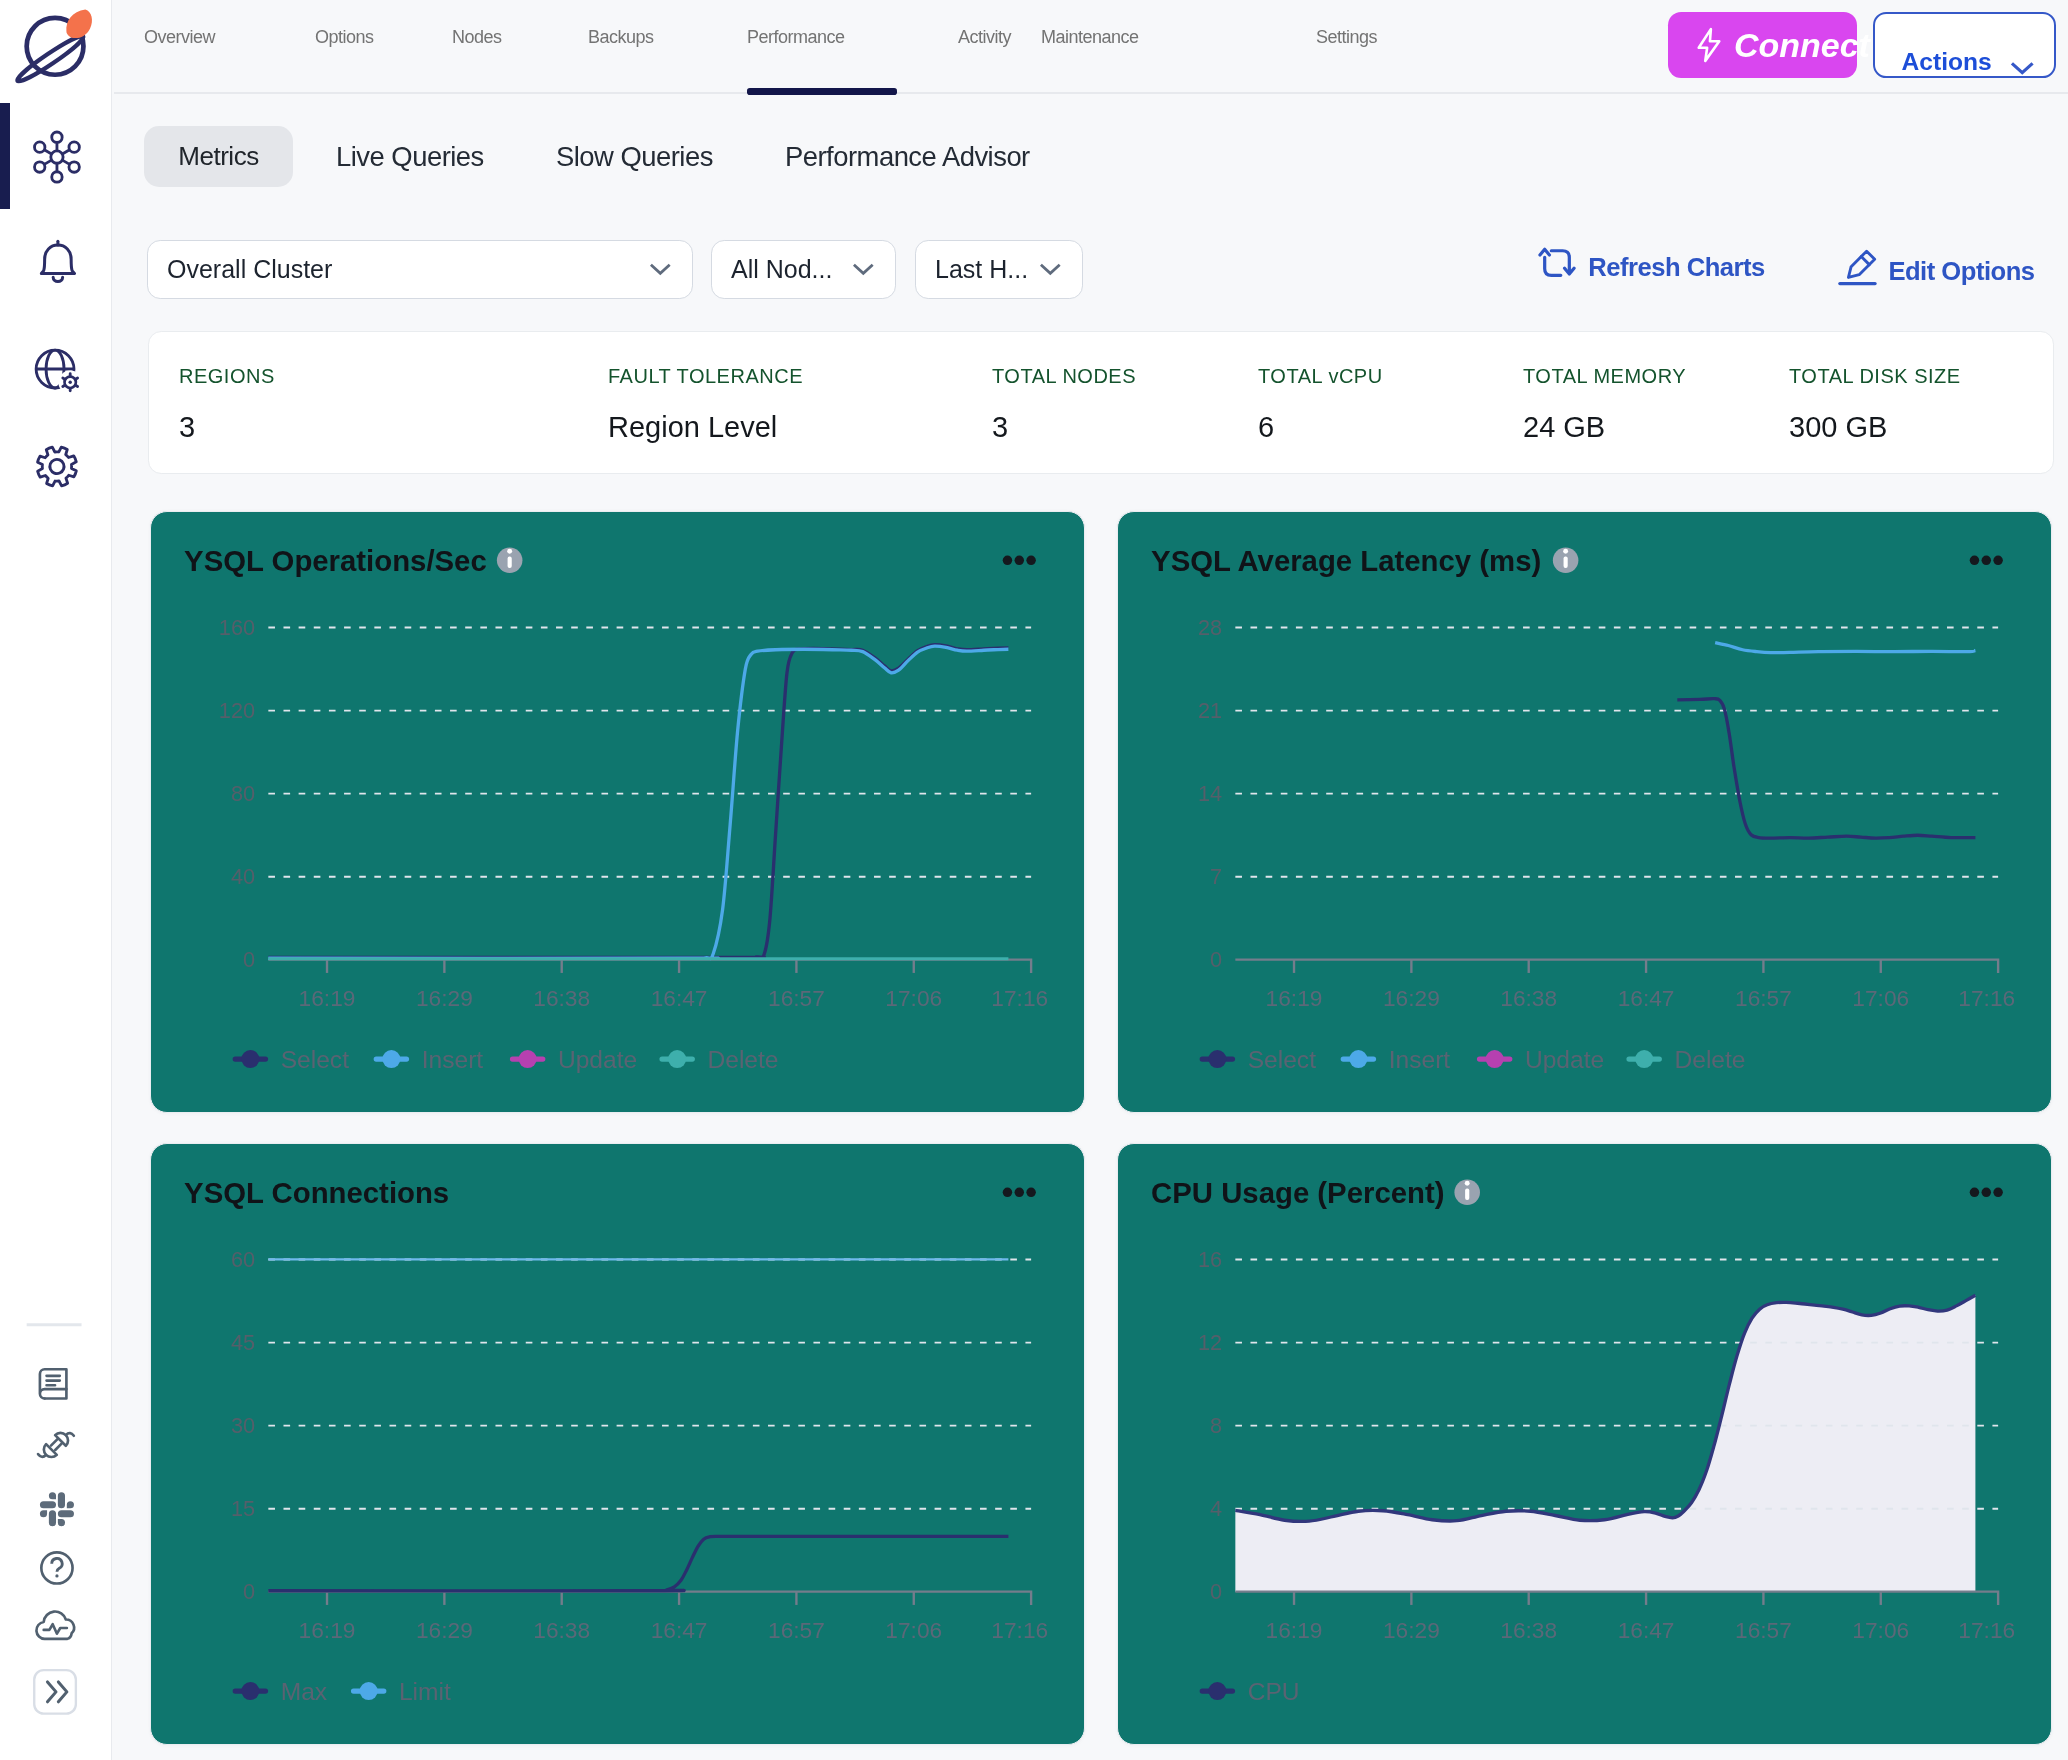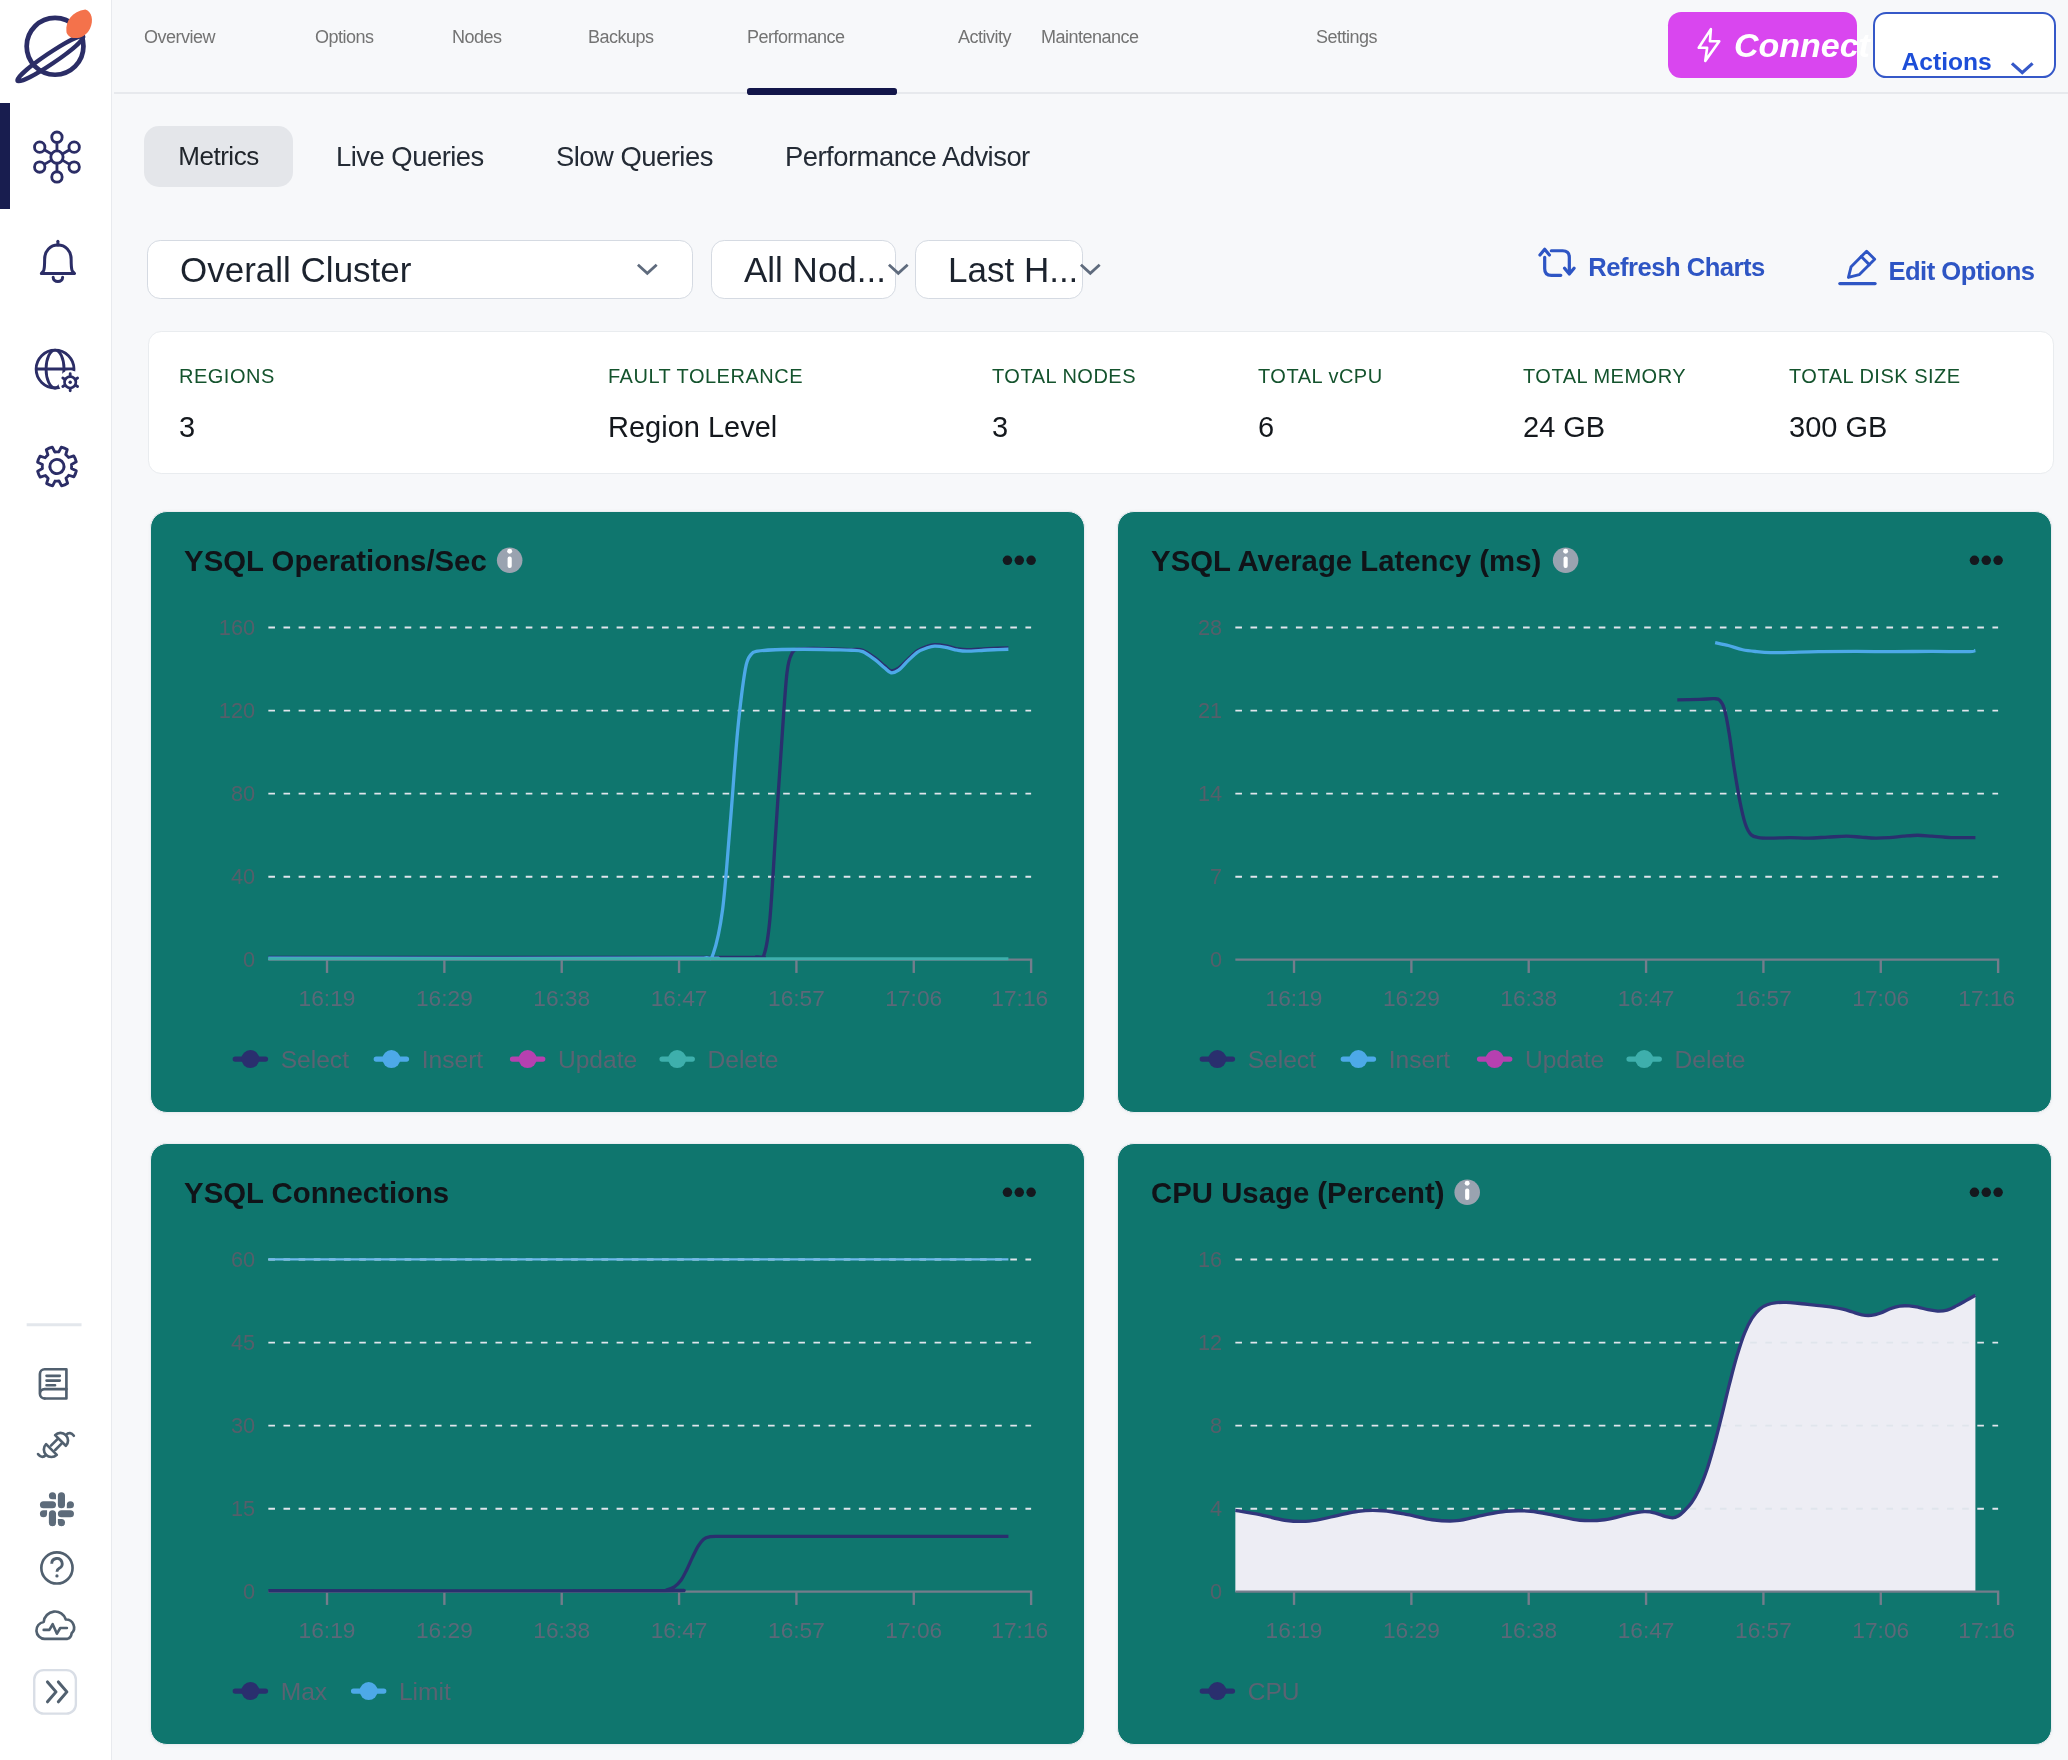--- a/index.html
+++ b/index.html
@@ -4,21 +4,21 @@
 html,body { width:2069px; height:1760px; background:#f7f8fa; font-family:"Liberation Sans",sans-serif; position:relative; overflow:hidden; }
 #sidebar { position:absolute; left:0; top:0; width:112px; height:1760px; background:#fff; border-right:1.9px solid #e8eaee; }
 #indic { position:absolute; left:0; top:103px; width:9.5px; height:106px; background:#181d4f; }
 .nav { position:absolute; top:26.5px; font-size:18px; letter-spacing:-0.5px; color:#737373; white-space:nowrap; }
 #underline { position:absolute; left:747px; top:88px; width:150px; height:6.6px; background:#13164a; border-radius:2.8px; z-index:3; }
 #navline { position:absolute; left:114px; top:92px; width:1955px; height:1.9px; background:#e7e9ed; }
 #connect { position:absolute; left:1668px; top:12.3px; width:189px; height:66px; background:#d946ef; border-radius:13.2px; color:#fff; font-size:34px; font-weight:bold; display:flex; align-items:center; white-space:nowrap;font-style:italic; }
 #actions { position:absolute; left:1873px; top:12.3px; width:183px; height:66px; background:#fff; border:2.4px solid #3558c8; border-radius:13.2px; color:#1d4ed8; font-size:24.6px; font-weight:bold; display:flex; align-items:flex-end; white-space:nowrap; }
 .pill { position:absolute; left:144px; top:126px; width:149px; height:61px; background:#e4e6ea; border-radius:15px; font-size:26px; letter-spacing:-0.5px; color:#20252b; display:flex; align-items:center; justify-content:center; }
 .tab { position:absolute; top:141px; font-size:27.4px; letter-spacing:-0.5px; color:#242b35; white-space:nowrap; }
-.sel { position:absolute; top:240px; height:59px; background:#fff; border:1.9px solid #d5dae2; border-radius:13.2px; display:flex; align-items:center; justify-content:space-between; padding:0 32px; font-size:35px; color:#1c232e; white-space:nowrap; }
+.sel { position:absolute; top:240px; height:59px; background:#fff; border:1.9px solid #d5dae2; border-radius:13.2px; display:flex; align-items:center; justify-content:space-between; padding:0 19px; font-size:25px; color:#1c232e; white-space:nowrap; }
 .sel i { display:flex; }
 .link { position:absolute; top:246px; display:flex; align-items:flex-end; font-size:25.6px; font-weight:bold; letter-spacing:-0.5px; color:#2e55c4; white-space:nowrap; }
 #stats { position:absolute; left:148px; top:331px; width:1906px; height:143px; background:#fff; border:1.9px solid #e9ecef; border-radius:13.2px; }
 .slab { position:absolute; top:34px; font-size:20px; color:#14532d; letter-spacing:0.5px; line-height:1; }
 .sval { position:absolute; top:81px; font-size:29px; color:#14181d; line-height:1; }
 .card { position:absolute; width:935px; height:602px; background:#0f766e; border:1.9px solid #eaedf1; border-radius:17px; box-shadow:0 0.9px 3.8px rgba(40,50,70,0.04);text-align:right; }
 </style></head>
 <body>
 <div id="sidebar"><svg width="112" height="1760" viewBox="0 0 118 1860" font-family="Liberation Sans, sans-serif">
 <g fill="none">

